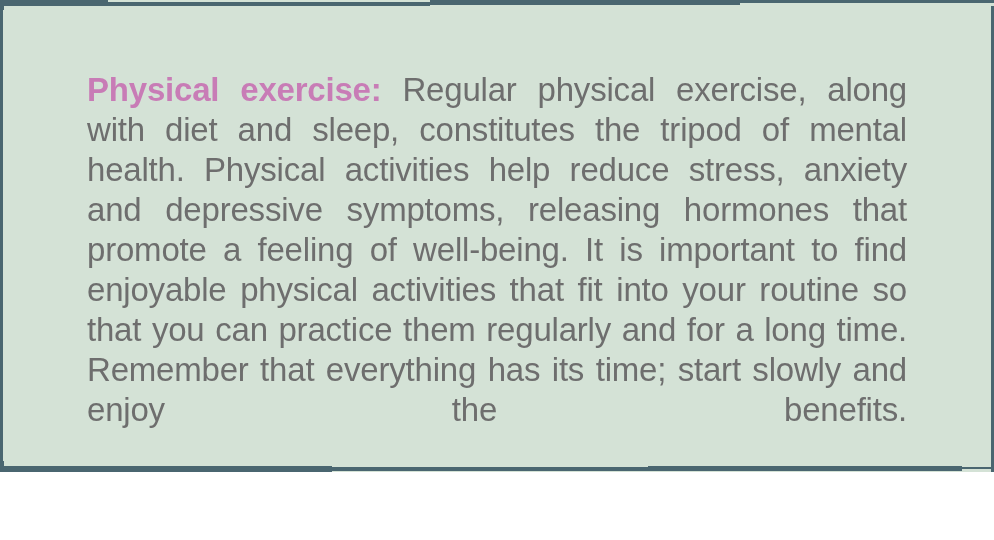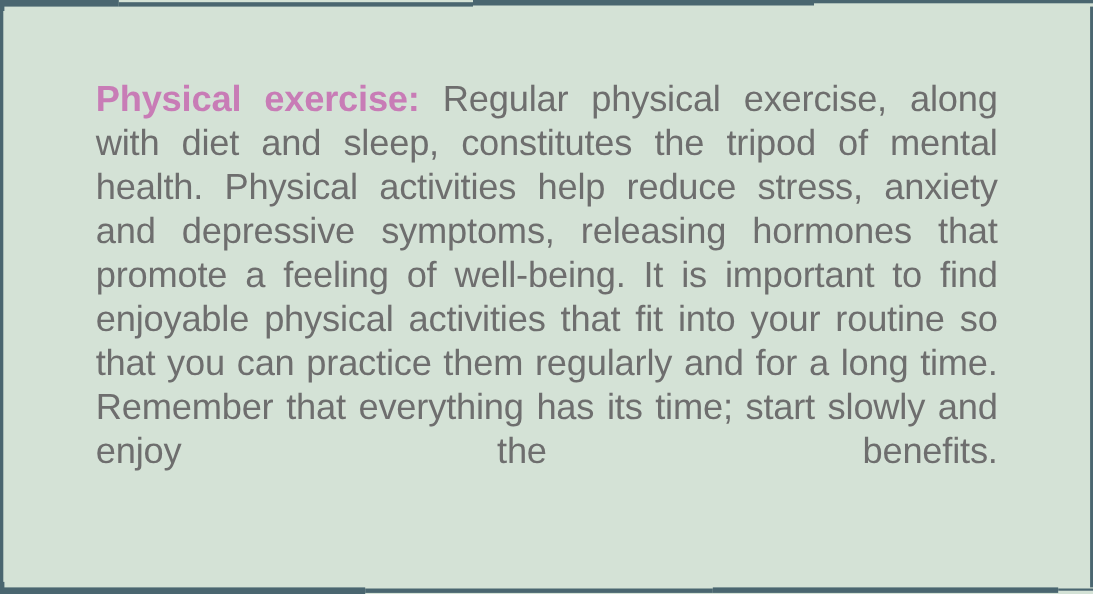--- a/index.html
+++ b/index.html
@@ -10,21 +10,21 @@
     width: 994px;
     height: 540px;
     background: #ffffff;
     font-family: "Liberation Sans", sans-serif;
     overflow: hidden;
   }
 
   .slide {
     position: relative;
     width: 994px;
-    height: 540px;
+    height: 472px;
     background: #d4e2d6;
     box-sizing: border-box;
     overflow: hidden;
   }
 
   
   .edge-left {
     position: absolute;
     left: 0;
     top: 6px;

